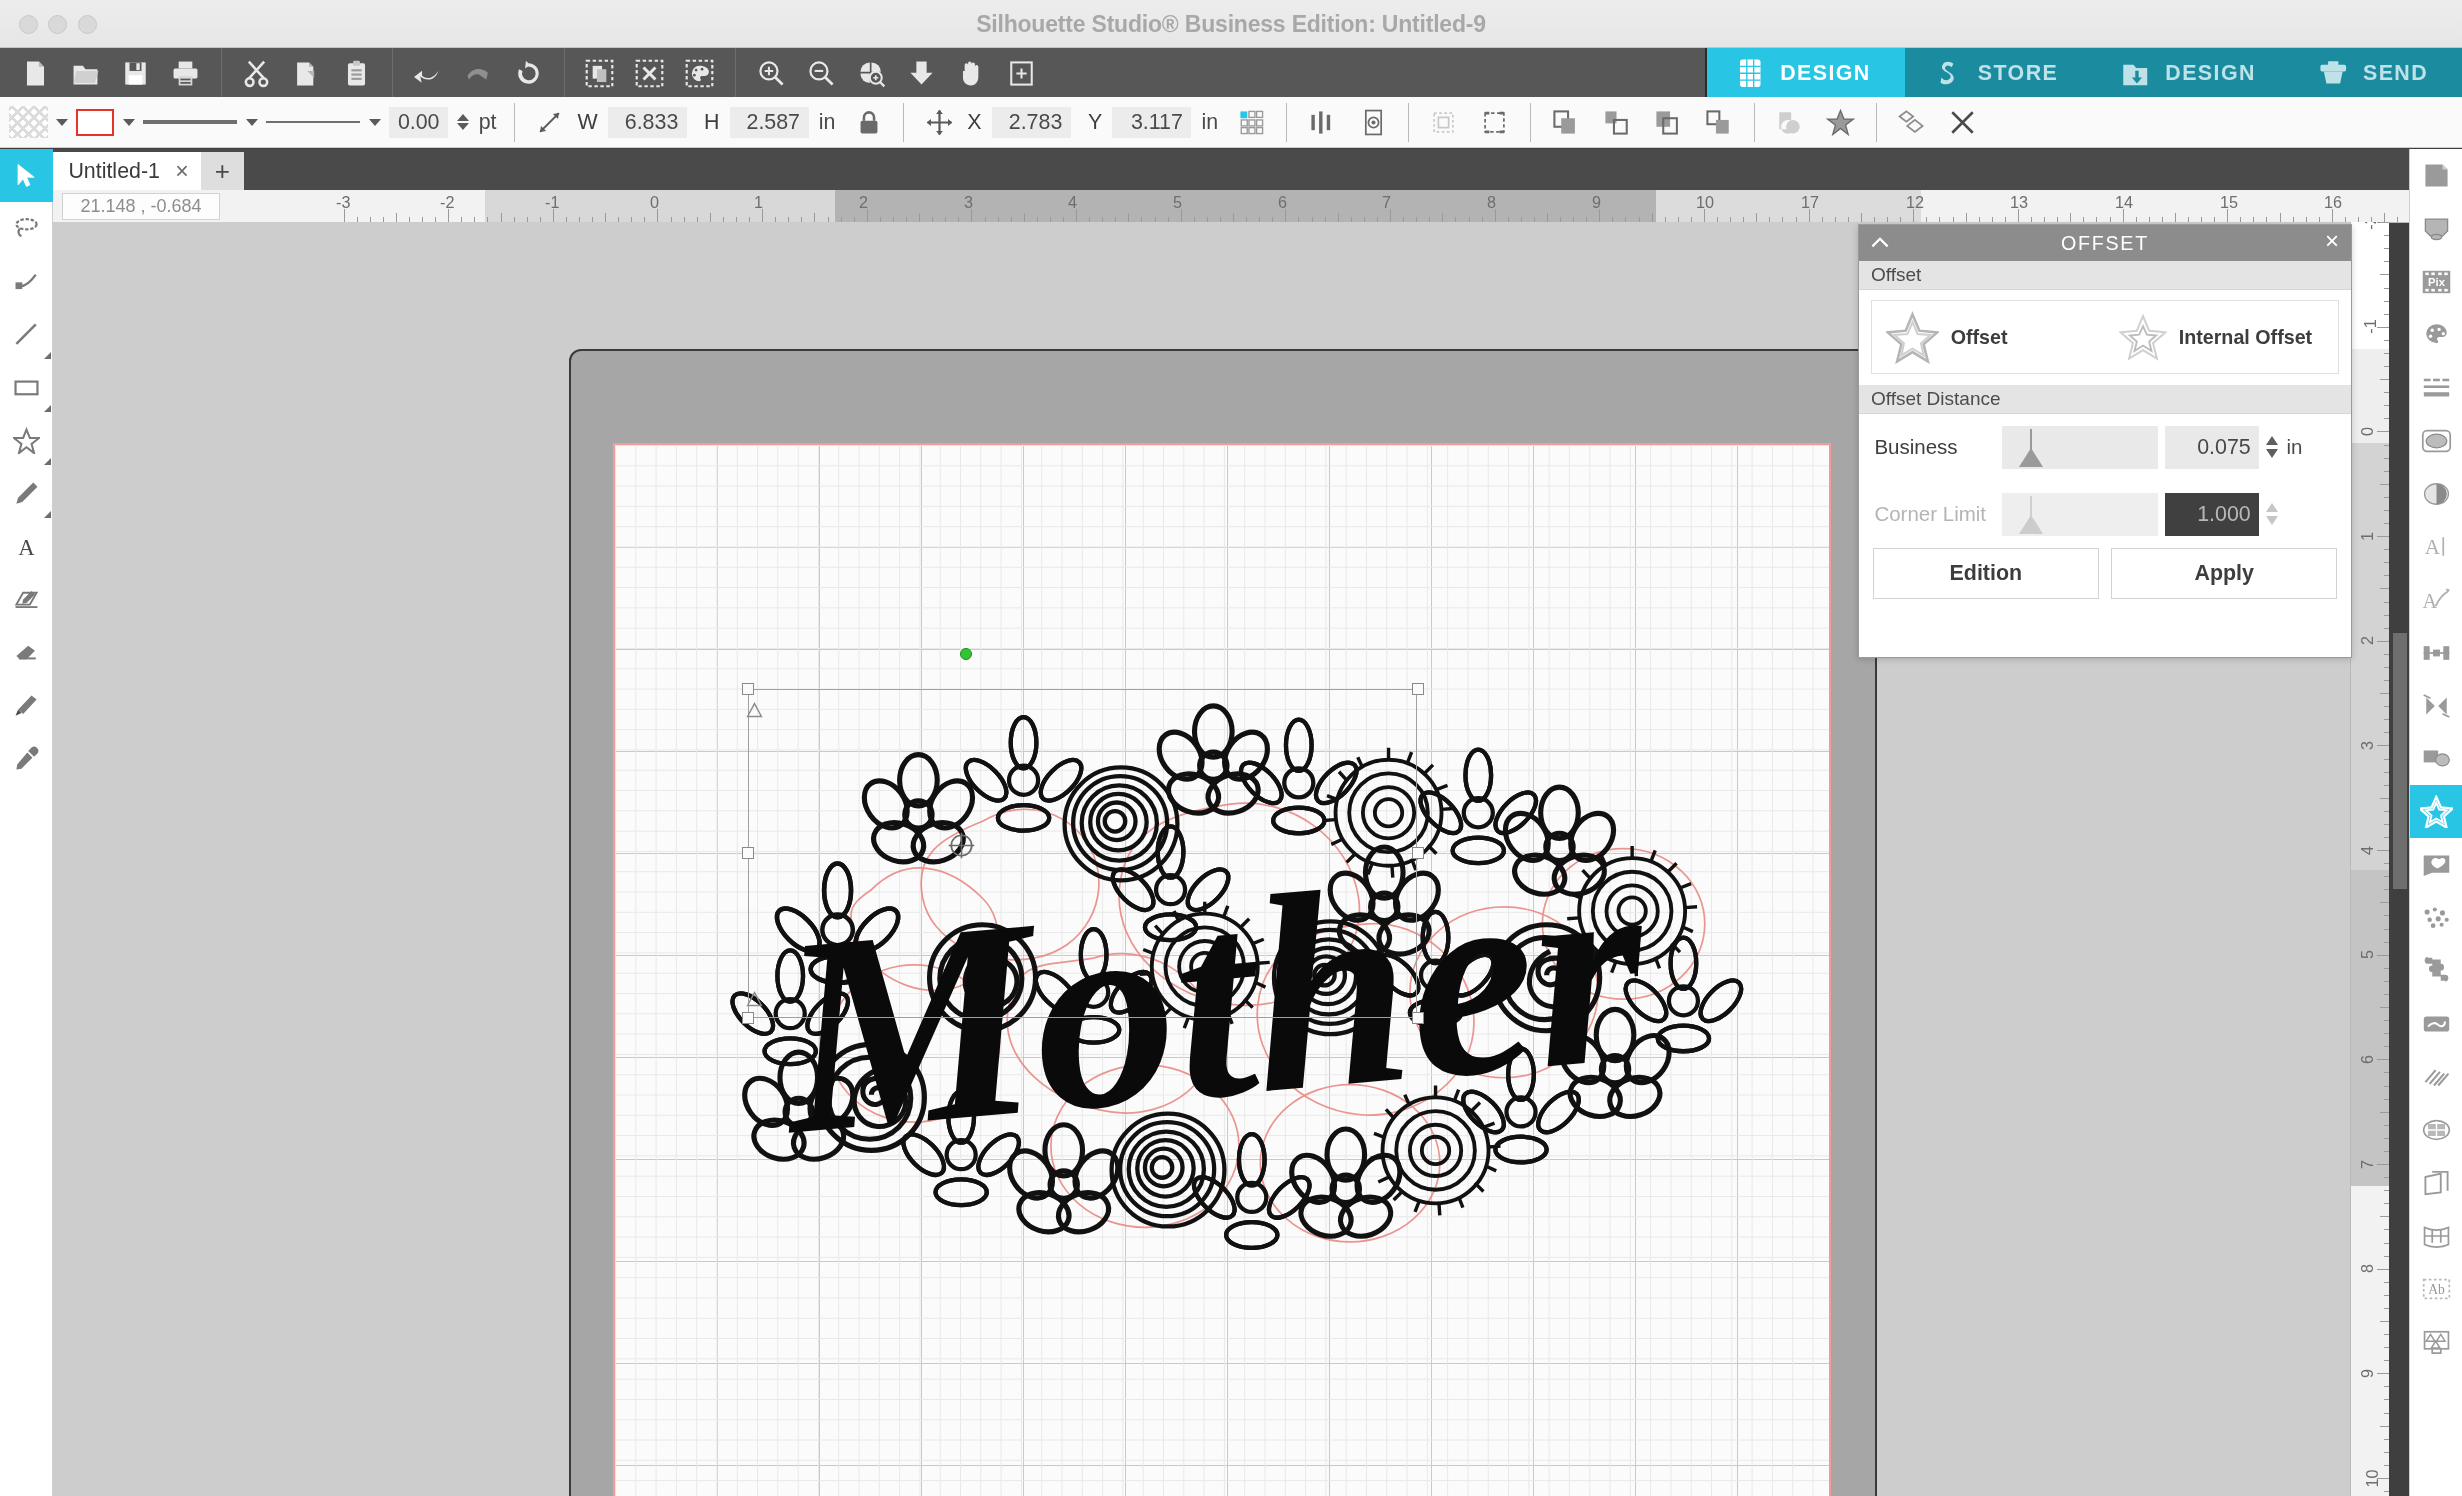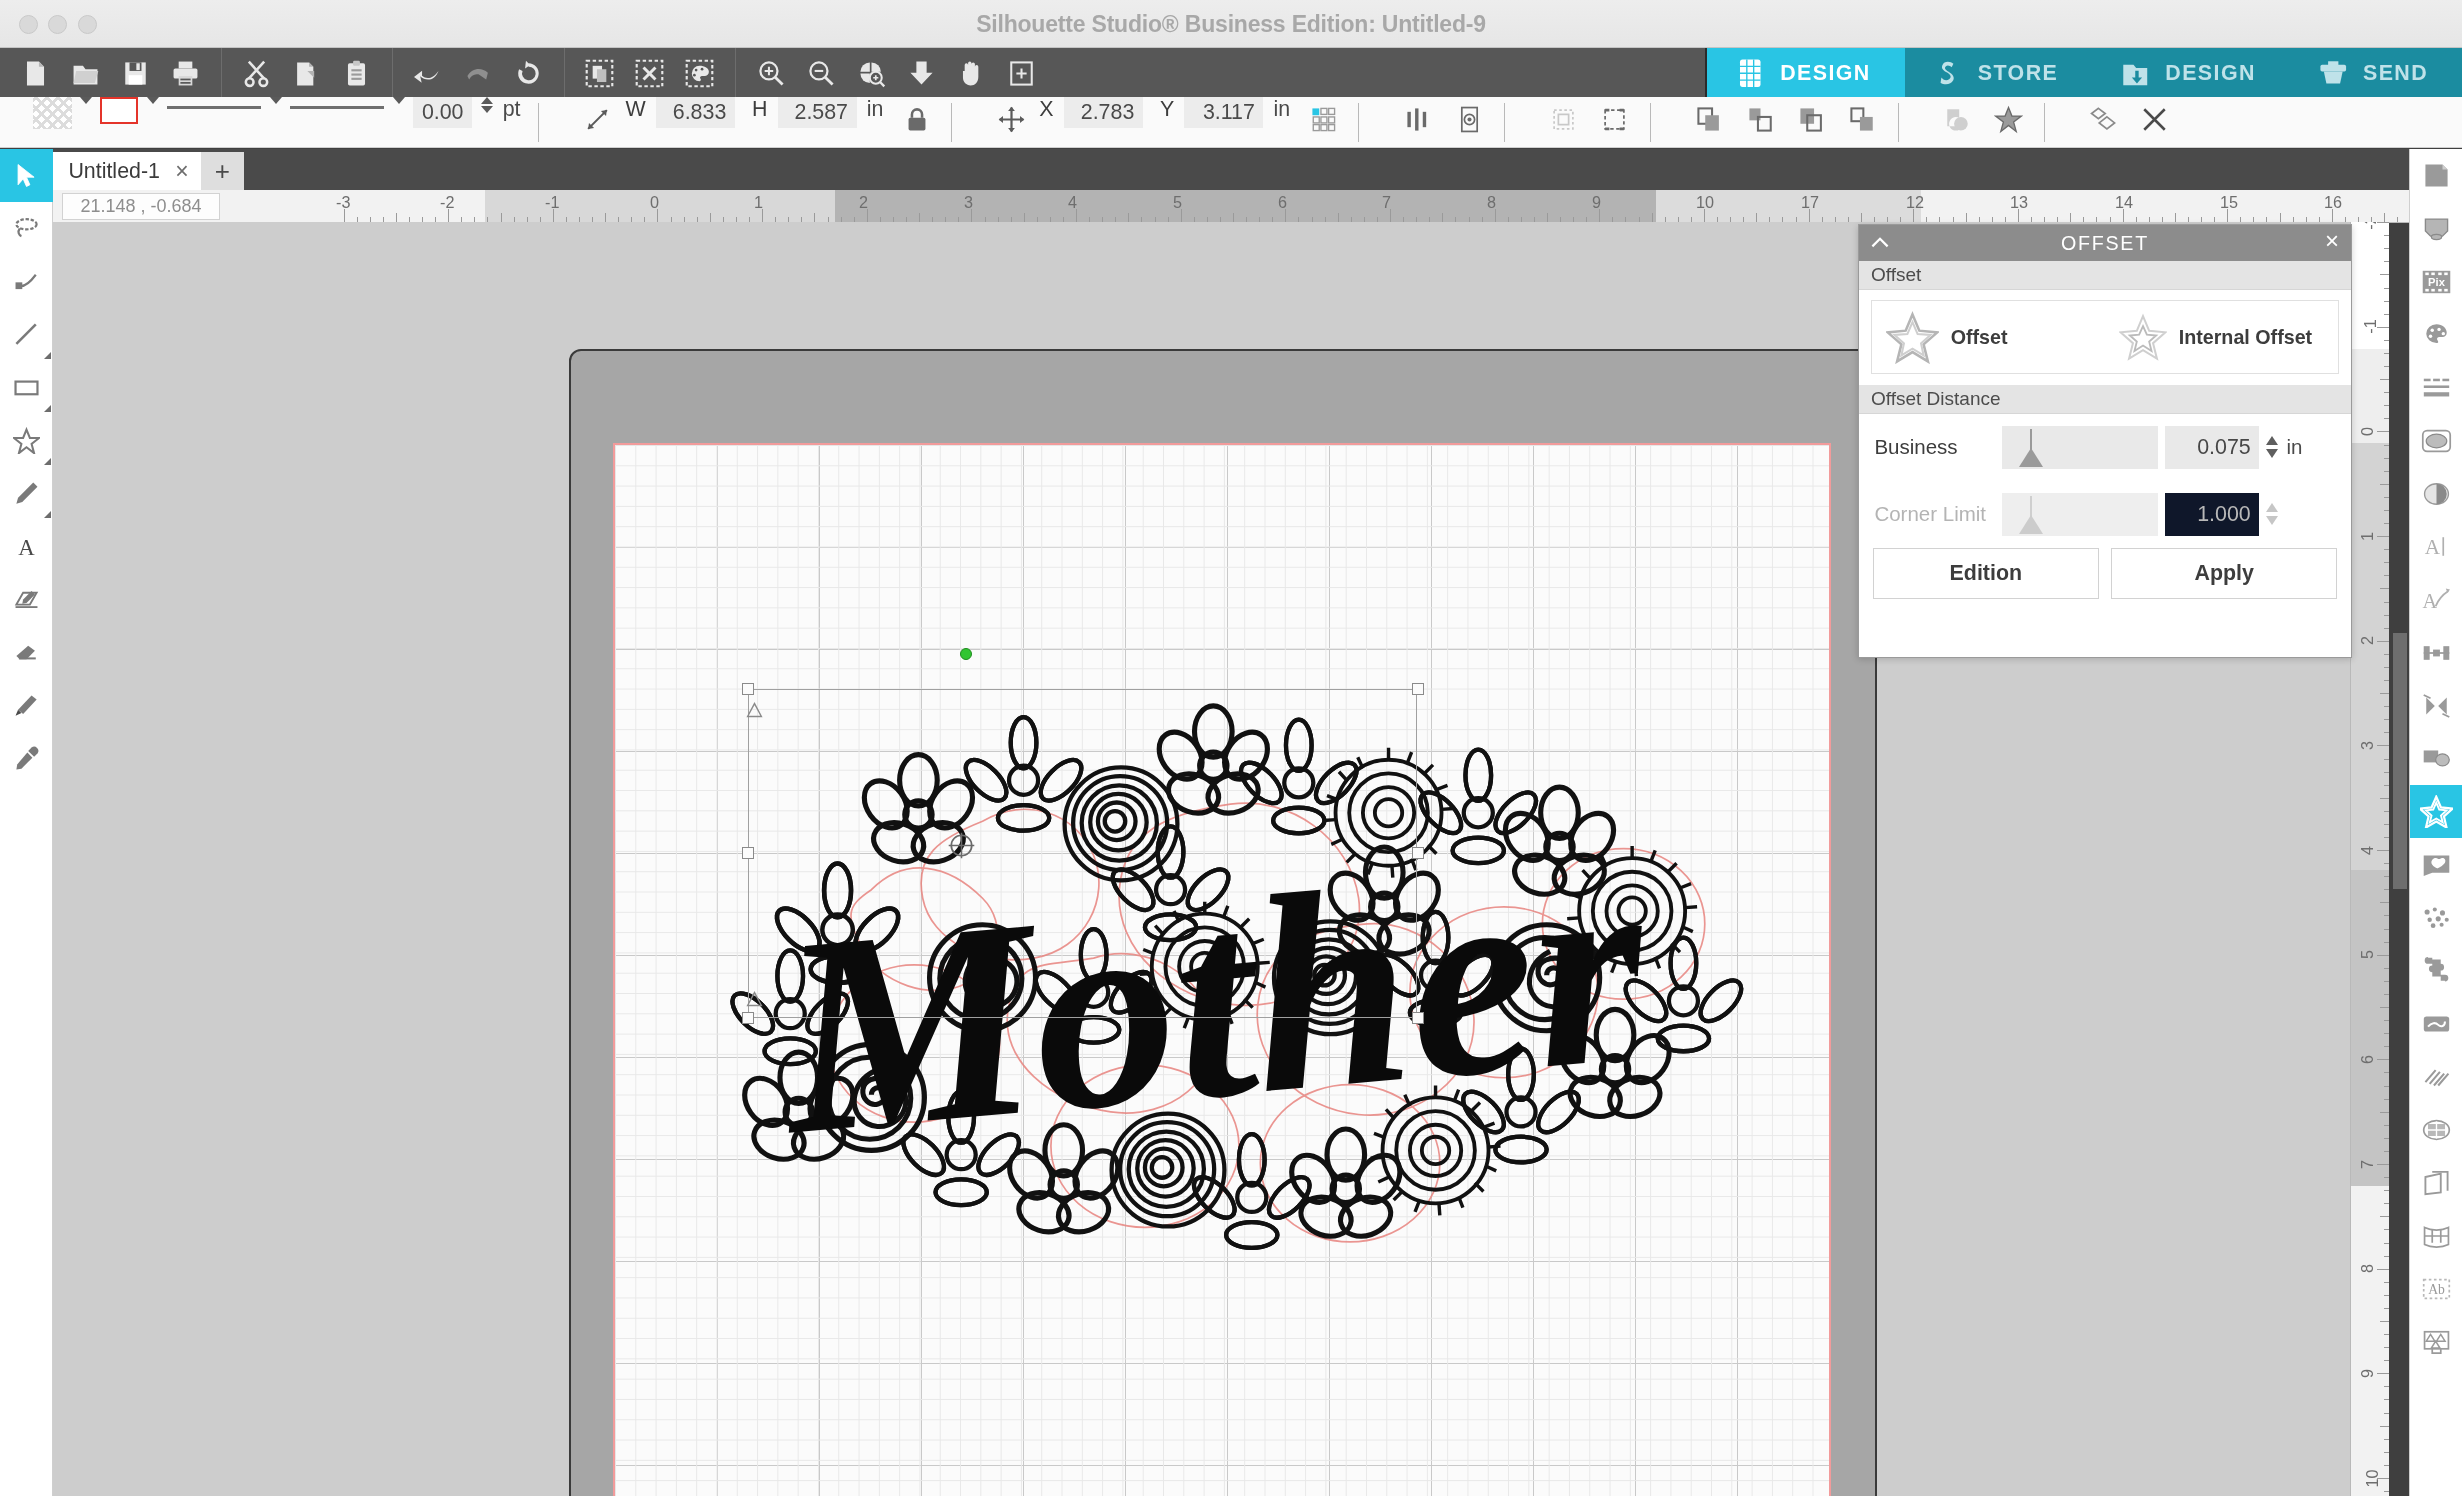--- a/index.html
+++ b/index.html
@@ -53,21 +53,21 @@
   .mtab.active { background: #29c5e4; color: #ffffff; }
   .mtab .ticon { width: 32.5px; height: 32.5px; display: block; }
   #maintabs .mtab:first-child { border-left: 2.6px solid #2b2b2b; }
 
   
   #propbar {
     position: absolute; left: 0; top: 97px; width: 2462px; height: 51px;
     background: #fafafa; border-bottom: 0.9px solid #cfcfcf;
     display: flex; align-items: center;
   }
-  .pgroup { display: flex; height: 51px; padding: 0 8.5px; gap: 5.1px; margin-left: 24px; }
+  .pgroup { display: flex; align-items: center; height: 51px; padding: 0 8.5px; gap: 5.1px; }
   .psep { width: 0.9px; height: 39px; background: #b9b9b9; margin: 0 3.4px; }
   .caret {
     width: 0; height: 0; border-left: 6px solid transparent; border-right: 6px solid transparent;
     border-top: 7.7px solid #5a5a5a; cursor: pointer; margin: 0 3.4px;
   }
   .swatch-hatch {
     width: 39px; height: 32.5px; cursor: pointer;
     background-color: #ffffff;
     background-image:
       repeating-linear-gradient(45deg, #dcdcdc 0 2.6px, transparent 2.6px 7.7px),
@@ -226,21 +226,21 @@
     border-left: 12px solid transparent; border-right: 12px solid transparent;
     border-bottom: 19px solid #9a9a9a;
   }
   .oslider.dim .stem { background: #cfcfcf; }
   .oslider.dim .thumb { border-bottom-color: #cccccc; }
   .ofield {
     width: 94px; height: 43px; background: #e9e9e9; margin-left: 6.8px;
     display: flex; align-items: center; justify-content: flex-end; padding-right: 8.5px;
     font-size: 21.4px; color: #474747; cursor: text;
   }
-  .ofield.dim { background: #0f172a; color: #b8b8b8; }
+  .ofield.dim { background: #404040; color: #b8b8b8; }
   .ospin { display: flex; flex-direction: column; gap: 3.4px; margin-left: 6.8px; cursor: pointer; }
   .ospin i { width: 0; height: 0; border-left: 6.8px solid transparent; border-right: 6.8px solid transparent; display: block; }
   .ospin i.up { border-bottom: 9.4px solid #5f5f5f; }
   .ospin i.dn { border-top: 9.4px solid #5f5f5f; }
   .ospin.dim i.up { border-bottom-color: #c6c6c6; }
   .ospin.dim i.dn { border-top-color: #c6c6c6; }
   .ounit { font-size: 20.5px; color: #4a4a4a; margin-left: 8.5px; }
   .cornerbtn { width: 53px; height: 53px; display: flex; align-items: center; justify-content: center; cursor: pointer; }
   .cornerbtn.sel { background: #29c5e4; }
   #offsetbtns { display: flex; gap: 12px; padding: 0 13.7px 13.7px 13.7px; }

